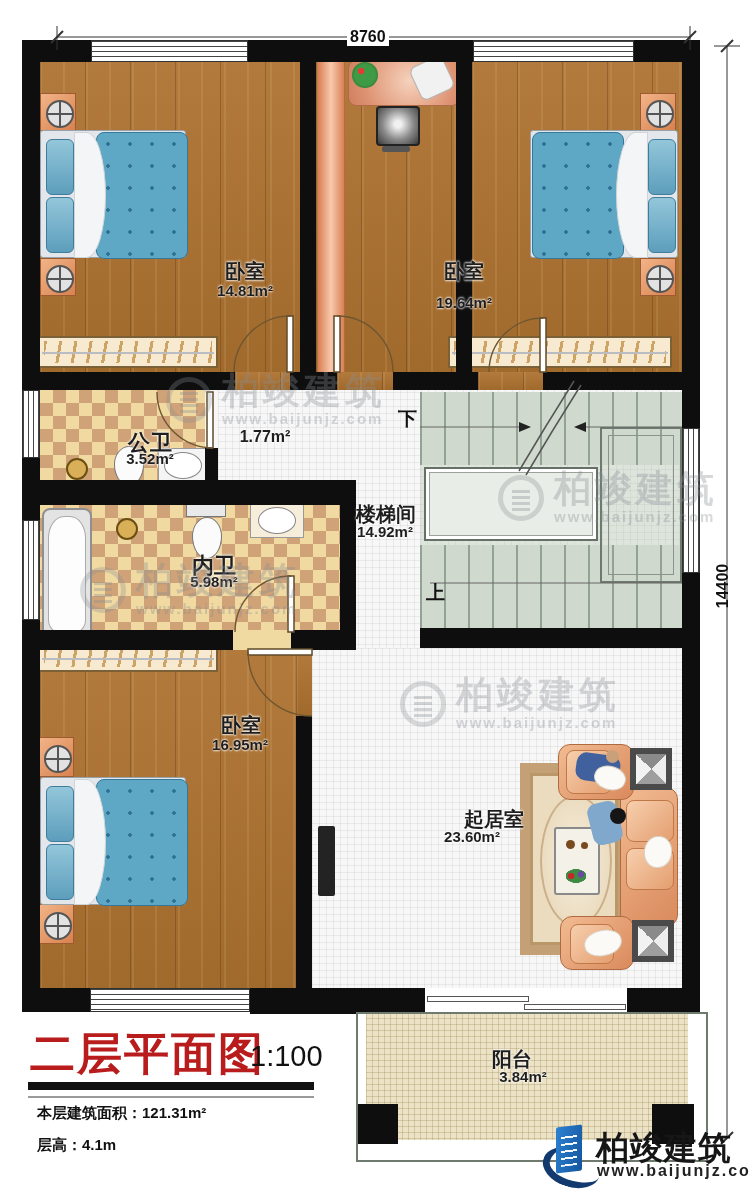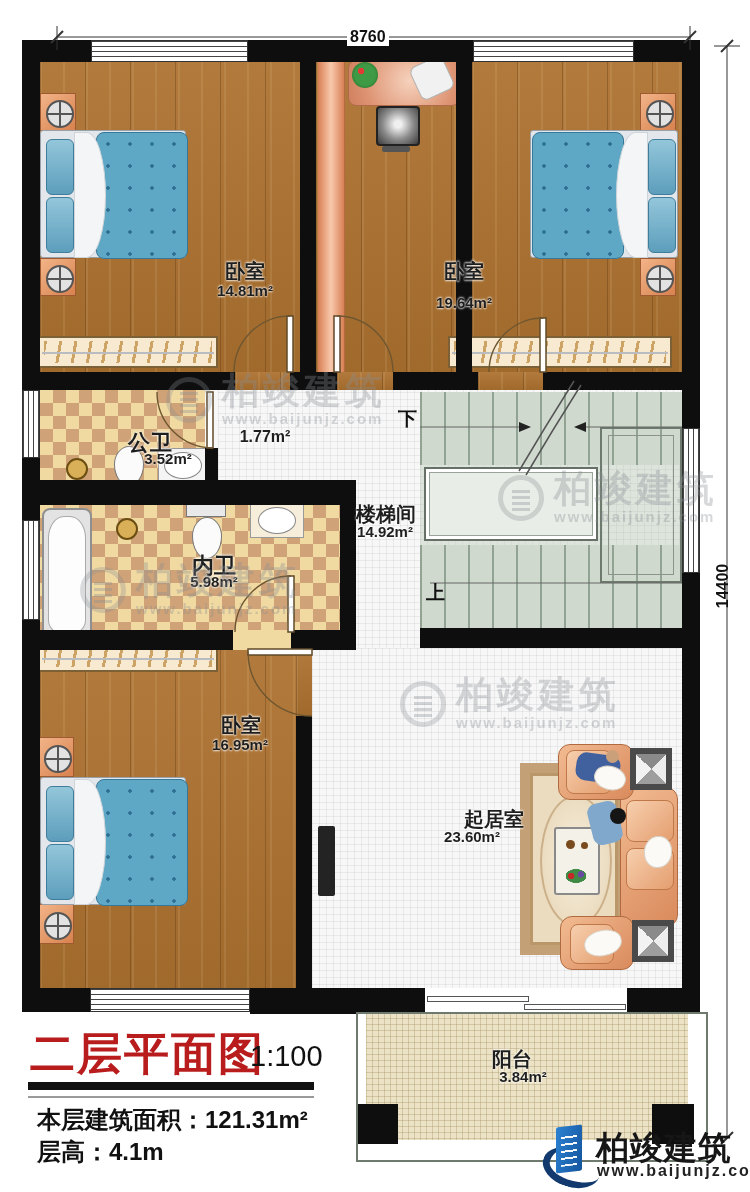--- a/index.html
+++ b/index.html
@@ -63,21 +63,21 @@
   .rarea{position:absolute;transform:translateX(-50%);font-weight:bold;font-size:15px;color:#1e1e1e;z-index:6;white-space:nowrap;
     text-shadow:0 1px 2px rgba(255,255,255,.85),0 -1px 2px rgba(255,255,255,.85);}
   .stairdir{position:absolute;font-weight:bold;font-size:19px;color:#111;z-index:6;}
   
   .dimlabel{position:absolute;font-weight:bold;font-size:16px;color:#111;z-index:7;background:#fff;padding:0 3px;}
   .titleblock{z-index:7;}
   .t-title{position:absolute;left:30px;top:1024px;font-size:45px;font-weight:700;color:#b91c1c;letter-spacing:2px;}
   .t-scale{position:absolute;left:250px;top:1040px;font-size:29px;font-weight:500;color:#111;}
   .t-bar{position:absolute;left:28px;top:1082px;width:286px;height:8px;background:#111;}
   .t-line{position:absolute;left:28px;top:1096px;width:286px;height:2px;background:#9a9a9a;}
-  .t-row{position:absolute;left:37px;font-size:24px;font-weight:bold;color:#111;}
+  .t-row{position:absolute;left:37px;font-size:15px;font-weight:bold;color:#111;}
   
   .logo-ico{position:absolute;left:546px;top:1126px;width:46px;height:54px;z-index:7;}
   .logo-tower{position:absolute;left:10px;top:0;width:26px;height:46px;background:linear-gradient(105deg,#2c82d2,#14559f);transform:skewY(-7deg);border-radius:2px;}
   .logo-tower::after{content:"";position:absolute;left:5px;top:6px;right:5px;bottom:6px;
     background:repeating-linear-gradient(0deg,rgba(255,255,255,.95) 0 2px,transparent 2px 7px);}
   .logo-swoosh{position:absolute;left:-4px;top:22px;width:52px;height:32px;border:0;border-bottom:7px solid #123a6e;border-left:7px solid #123a6e;border-radius:50%;transform:rotate(18deg);}
   .logo-name{position:absolute;left:596px;top:1126px;font-size:33px;font-weight:900;color:#161616;letter-spacing:1px;z-index:7;}
   .logo-url{position:absolute;left:597px;top:1162px;font-size:16px;font-weight:bold;color:#222;letter-spacing:2px;z-index:7;}
   
   .wm{position:absolute;display:flex;align-items:center;gap:10px;z-index:6;pointer-events:none;}
@@ -272,21 +272,21 @@
     <line x1="721" y1="52" x2="733" y2="40" stroke-width="2"></line>
     <line x1="721" y1="1144" x2="733" y2="1132" stroke-width="2"></line>
   </g>
 </svg>
 
 <div class="rname" style="left:245px;top:258px;">卧室</div>
 <div class="rarea" style="left:245px;top:282px;">14.81m²</div>
 <div class="rname" style="left:464px;top:258px;">卧室</div>
 <div class="rarea" style="left:464px;top:294px;">19.64m²</div>
 <div class="rname" style="left:150px;top:428px;font-size:22px;">公卫</div>
-<div class="rarea" style="left:168px;top:450px;">3.52m²</div>
+<div class="rarea" style="left:150px;top:450px;">3.52m²</div>
 <div class="rarea" style="left:265px;top:428px;font-size:16px;">1.77m²</div>
 <div class="rname" style="left:214px;top:551px;font-size:22px;">内卫</div>
 <div class="rarea" style="left:214px;top:573px;">5.98m²</div>
 <div class="rname" style="left:386px;top:501px;">楼梯间</div>
 <div class="rarea" style="left:385px;top:523px;">14.92m²</div>
 <div class="rname" style="left:241px;top:712px;">卧室</div>
 <div class="rarea" style="left:240px;top:736px;">16.95m²</div>
 <div class="rname" style="left:494px;top:806px;">起居室</div>
 <div class="rarea" style="left:472px;top:828px;">23.60m²</div>
 <div class="rname" style="left:512px;top:1046px;">阳台</div>

